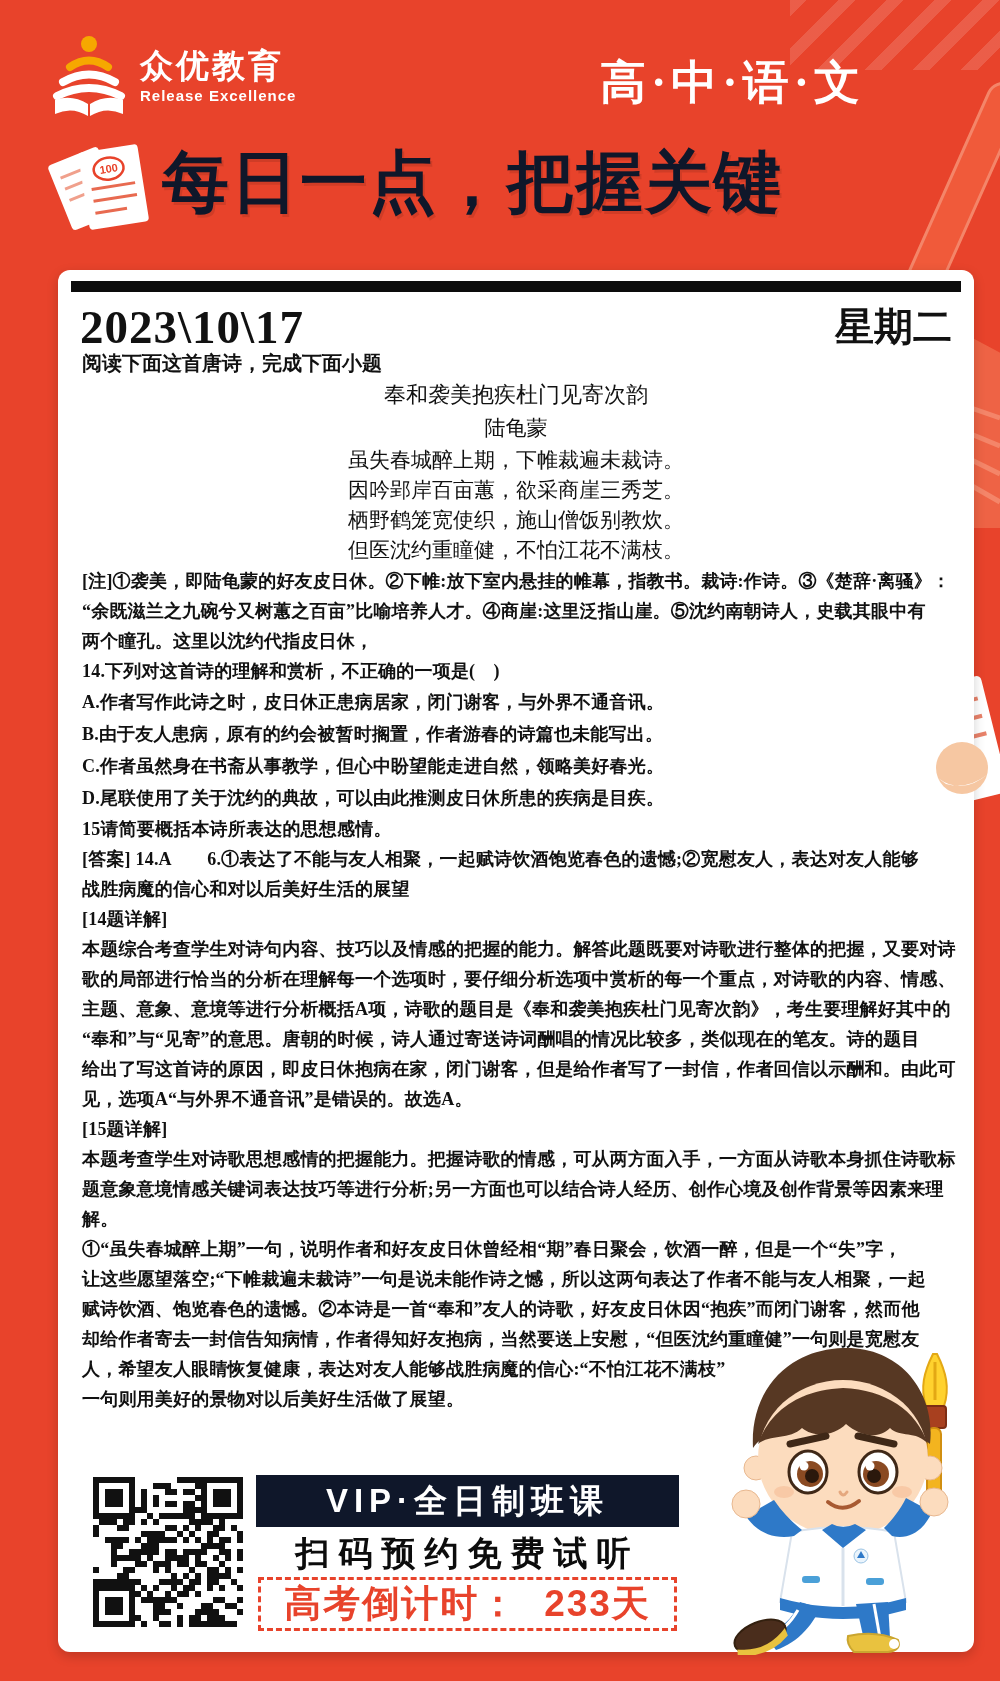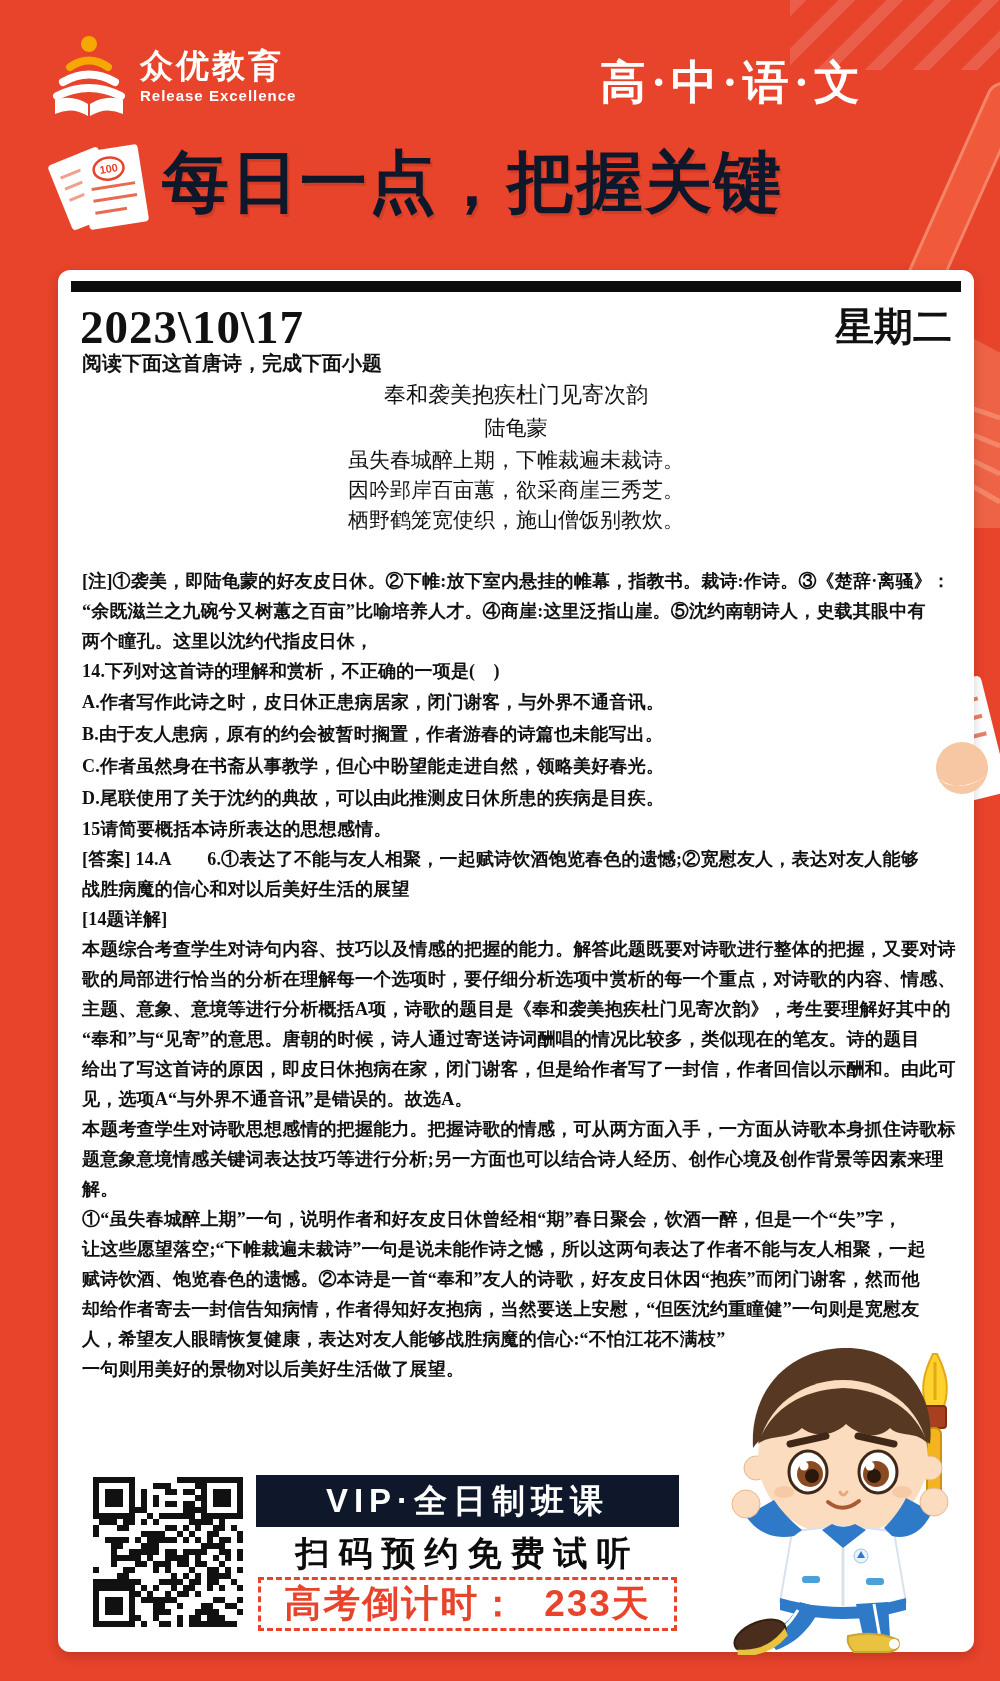--- a/index.html
+++ b/index.html
@@ -155,20 +155,21 @@
     </div>
 
     <div class="intro">阅读下面这首唐诗，完成下面小题</div>
 
     <div class="poem">
       <div class="poem-title">奉和袭美抱疾杜门见寄次韵</div>
       <div class="poem-author">陆龟蒙</div>
       <div class="poem-line">虽失春城醉上期，下帷裁遍未裁诗。</div>
       <div class="poem-line">因吟郢岸百亩蕙，欲采商崖三秀芝。</div>
       <div class="poem-line">栖野鹤笼宽使织，施山僧饭别教炊。</div>
+      <div class="poem-line">但医沈约重瞳健，不怕江花不满枝。</div>
     </div>
 
     <div class="body">
       <div class="bline">[注]①袭美，即陆龟蒙的好友皮日休。②下帷:放下室内悬挂的帷幕，指教书。裁诗:作诗。③《楚辞·离骚》：</div>
       <div class="bline">“余既滋兰之九碗兮又树蕙之百亩”比喻培养人才。④商崖:这里泛指山崖。⑤沈约南朝诗人，史载其眼中有</div>
       <div class="bline">两个瞳孔。这里以沈约代指皮日休，</div>
       <div class="bline">14.下列对这首诗的理解和赏析，不正确的一项是(　)</div>
       <div class="bline opt">A.作者写作此诗之时，皮日休正患病居家，闭门谢客，与外界不通音讯。</div>
       <div class="bline opt">B.由于友人患病，原有的约会被暂时搁置，作者游春的诗篇也未能写出。</div>
       <div class="bline opt">C.作者虽然身在书斋从事教学，但心中盼望能走进自然，领略美好春光。</div>
@@ -176,20 +177,21 @@
       <div class="bline">15请简要概括本诗所表达的思想感情。</div>
       <div class="bline">[答案] 14.A　　6.①表达了不能与友人相聚，一起赋诗饮酒饱览春色的遗憾;②宽慰友人，表达对友人能够</div>
       <div class="bline">战胜病魔的信心和对以后美好生活的展望</div>
       <div class="bline">[14题详解]</div>
       <div class="bline">本题综合考查学生对诗句内容、技巧以及情感的把握的能力。解答此题既要对诗歌进行整体的把握，又要对诗</div>
       <div class="bline">歌的局部进行恰当的分析在理解每一个选项时，要仔细分析选项中赏析的每一个重点，对诗歌的内容、情感、</div>
       <div class="bline">主题、意象、意境等进行分析概括A项，诗歌的题目是《奉和袭美抱疾杜门见寄次韵》，考生要理解好其中的</div>
       <div class="bline">“奉和”与“见寄”的意思。唐朝的时候，诗人通过寄送诗词酬唱的情况比较多，类似现在的笔友。诗的题目</div>
       <div class="bline">给出了写这首诗的原因，即皮日休抱病在家，闭门谢客，但是给作者写了一封信，作者回信以示酬和。由此可</div>
       <div class="bline">见，选项A“与外界不通音讯”是错误的。故选A。</div>
+      <div class="bline">[15题详解]</div>
       <div class="bline">本题考查学生对诗歌思想感情的把握能力。把握诗歌的情感，可从两方面入手，一方面从诗歌本身抓住诗歌标</div>
       <div class="bline">题意象意境情感关键词表达技巧等进行分析;另一方面也可以结合诗人经历、创作心境及创作背景等因素来理</div>
       <div class="bline">解。</div>
       <div class="bline">①“虽失春城醉上期”一句，说明作者和好友皮日休曾经相“期”春日聚会，饮酒一醉，但是一个“失”字，</div>
       <div class="bline">让这些愿望落空;“下帷裁遍未裁诗”一句是说未能作诗之憾，所以这两句表达了作者不能与友人相聚，一起</div>
       <div class="bline">赋诗饮酒、饱览春色的遗憾。②本诗是一首“奉和”友人的诗歌，好友皮日休因“抱疾”而闭门谢客，然而他</div>
       <div class="bline">却给作者寄去一封信告知病情，作者得知好友抱病，当然要送上安慰，“但医沈约重瞳健”一句则是宽慰友</div>
       <div class="bline">人，希望友人眼睛恢复健康，表达对友人能够战胜病魔的信心:“不怕江花不满枝”</div>
       <div class="bline">一句则用美好的景物对以后美好生活做了展望。</div>
     </div>

